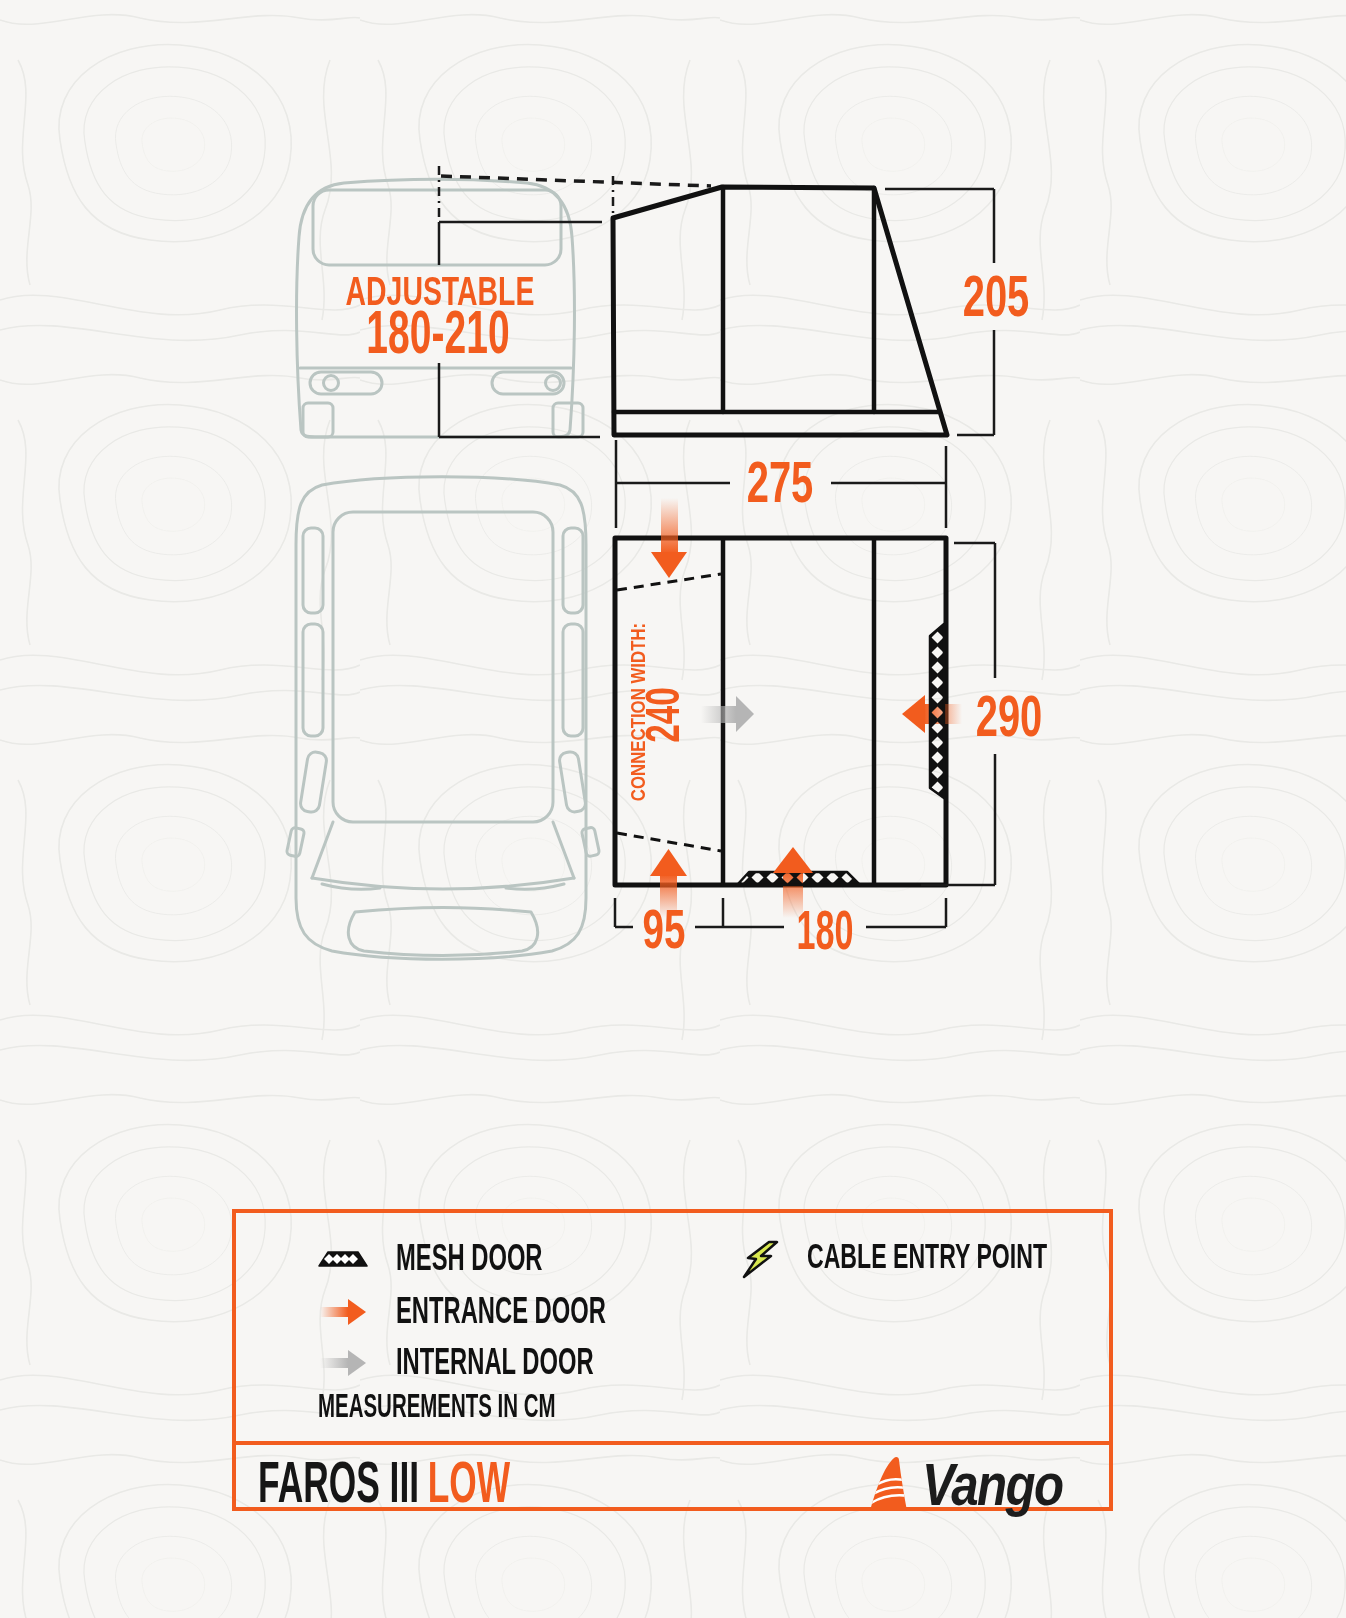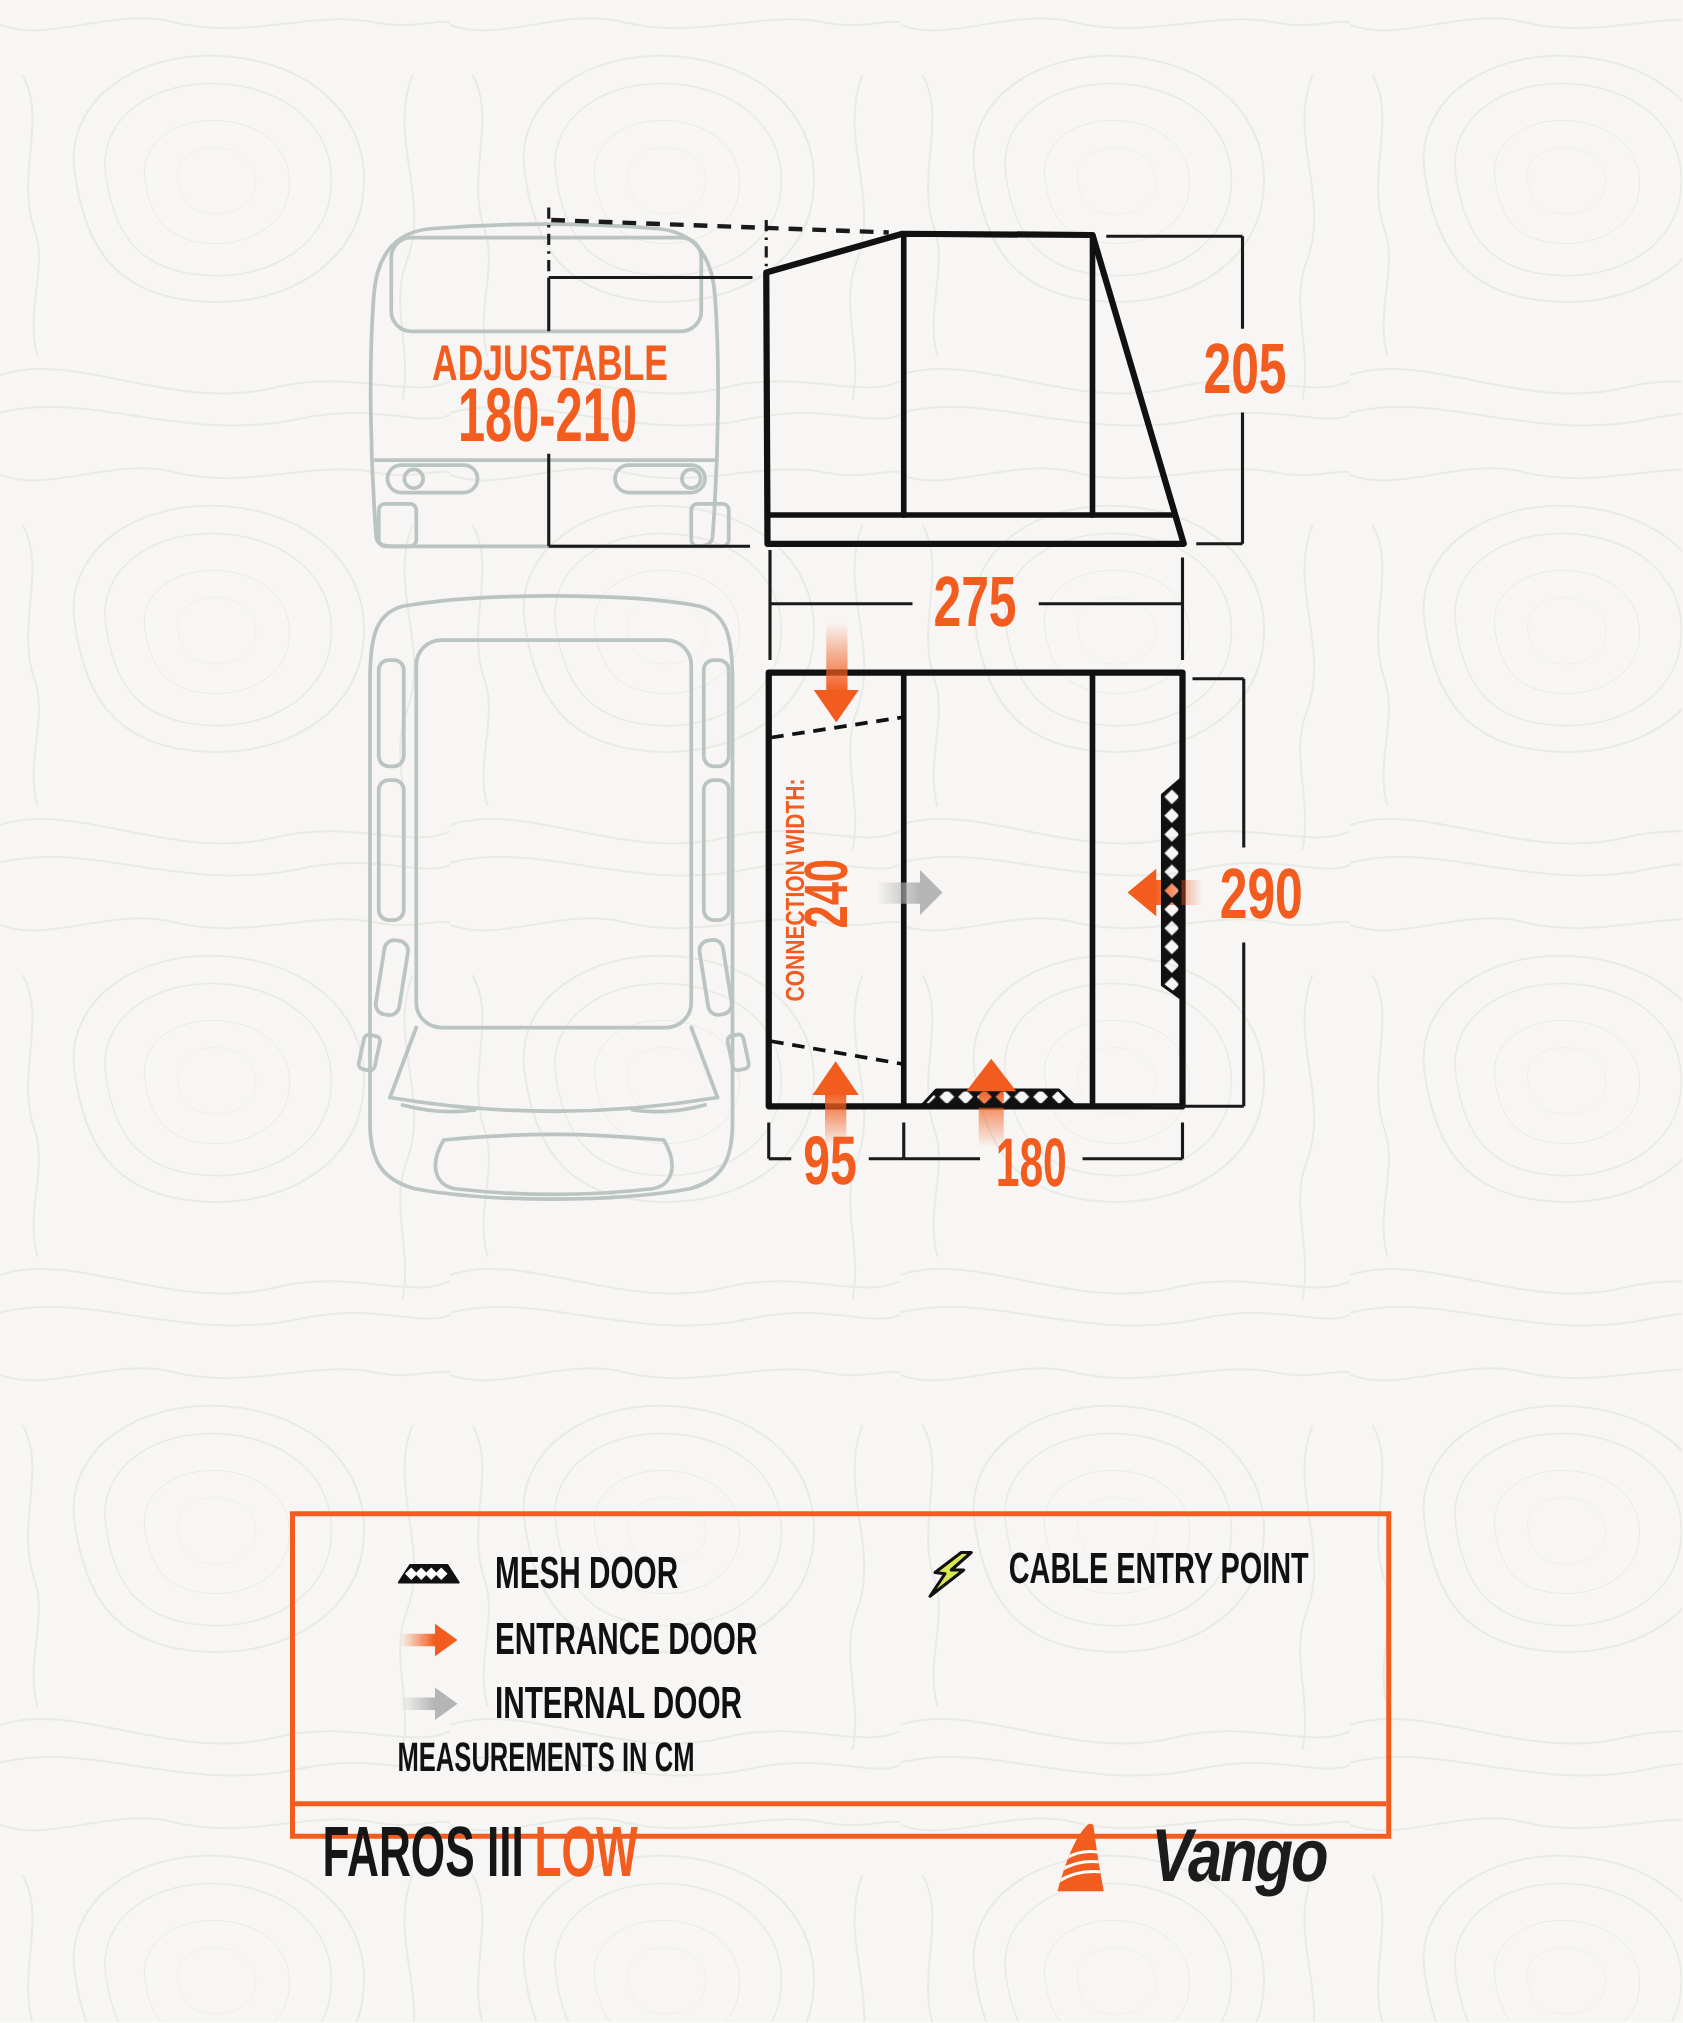--- a/index.html
+++ b/index.html
@@ -6,33 +6,33 @@
     --accent:#F25C1E; --ink:#111111; --dim:#1a1a1a; --van:#bac5c2;
     --bolt:#D9E84F; --gray_arrow:#b5b5b5; --bg:#f7f6f4; --contour:#e9e9e6;
   }
   html,body{margin:0;padding:0;background:#fff;}
   body{font-family:"Liberation Sans",sans-serif;}
   #stage{position:relative;width:1346px;height:1618px;background:var(--bg);overflow:hidden;padding-left:24px;}
   #stage svg.layer{position:absolute;left:0;top:0;}
   .lbl{position:absolute;font-weight:700;color:var(--accent);white-space:nowrap;line-height:1;z-index:5;}
   .ctr{transform:translate(-50%,-50%) scaleX(var(--sx,.70));}
   .rot{transform:translate(-50%,-50%) rotate(-90deg) scaleX(var(--sx,.72));}
-  .legend-box{position:absolute;left:232px;top:1209px;width:881px;height:262px;
+  .legend-box{position:absolute;left:232px;top:1209px;width:881px;height:302px;
     border:4px solid var(--accent);box-sizing:border-box;z-index:4;}
   .legend-divider{position:absolute;left:0;top:228px;width:100%;height:4px;background:var(--accent);}
   .legend-item-icon{position:absolute;}
   .legend-label{position:absolute;font-weight:700;color:var(--ink);white-space:nowrap;line-height:1;
     font-size:36px;transform:translateY(-50%) scaleX(.66);transform-origin:left center;}
   .legend-note{position:absolute;font-weight:700;color:var(--ink);white-space:nowrap;line-height:1;
     font-size:33px;transform:translateY(-50%) scaleX(.62);transform-origin:left center;}
   .title-row{position:absolute;left:22px;top:269px;transform:translateY(-50%) scaleX(.62);
     transform-origin:left center;font-size:57px;font-weight:700;white-space:nowrap;line-height:1;}
   .title-name{color:#161616;}
   .title-variant{color:var(--accent);margin-left:14px;}
-  .brand-logo{position:absolute;left:608px;top:240px;display:flex;align-items:flex-end;gap:23px;}
+  .brand-logo{position:absolute;left:632px;top:240px;display:flex;align-items:center;}
   .brand-text{font-size:60px;font-weight:700;font-style:italic;color:#1c1c1c;line-height:1;
     letter-spacing:-2px;transform:scaleX(.82);transform-origin:left center;margin-left:2px;margin-top:2px;}
 </style>
 </head>
 <body>
 
 <div id="stage">
 
   <svg class="layer" width="1346" height="1618">
     <defs>

